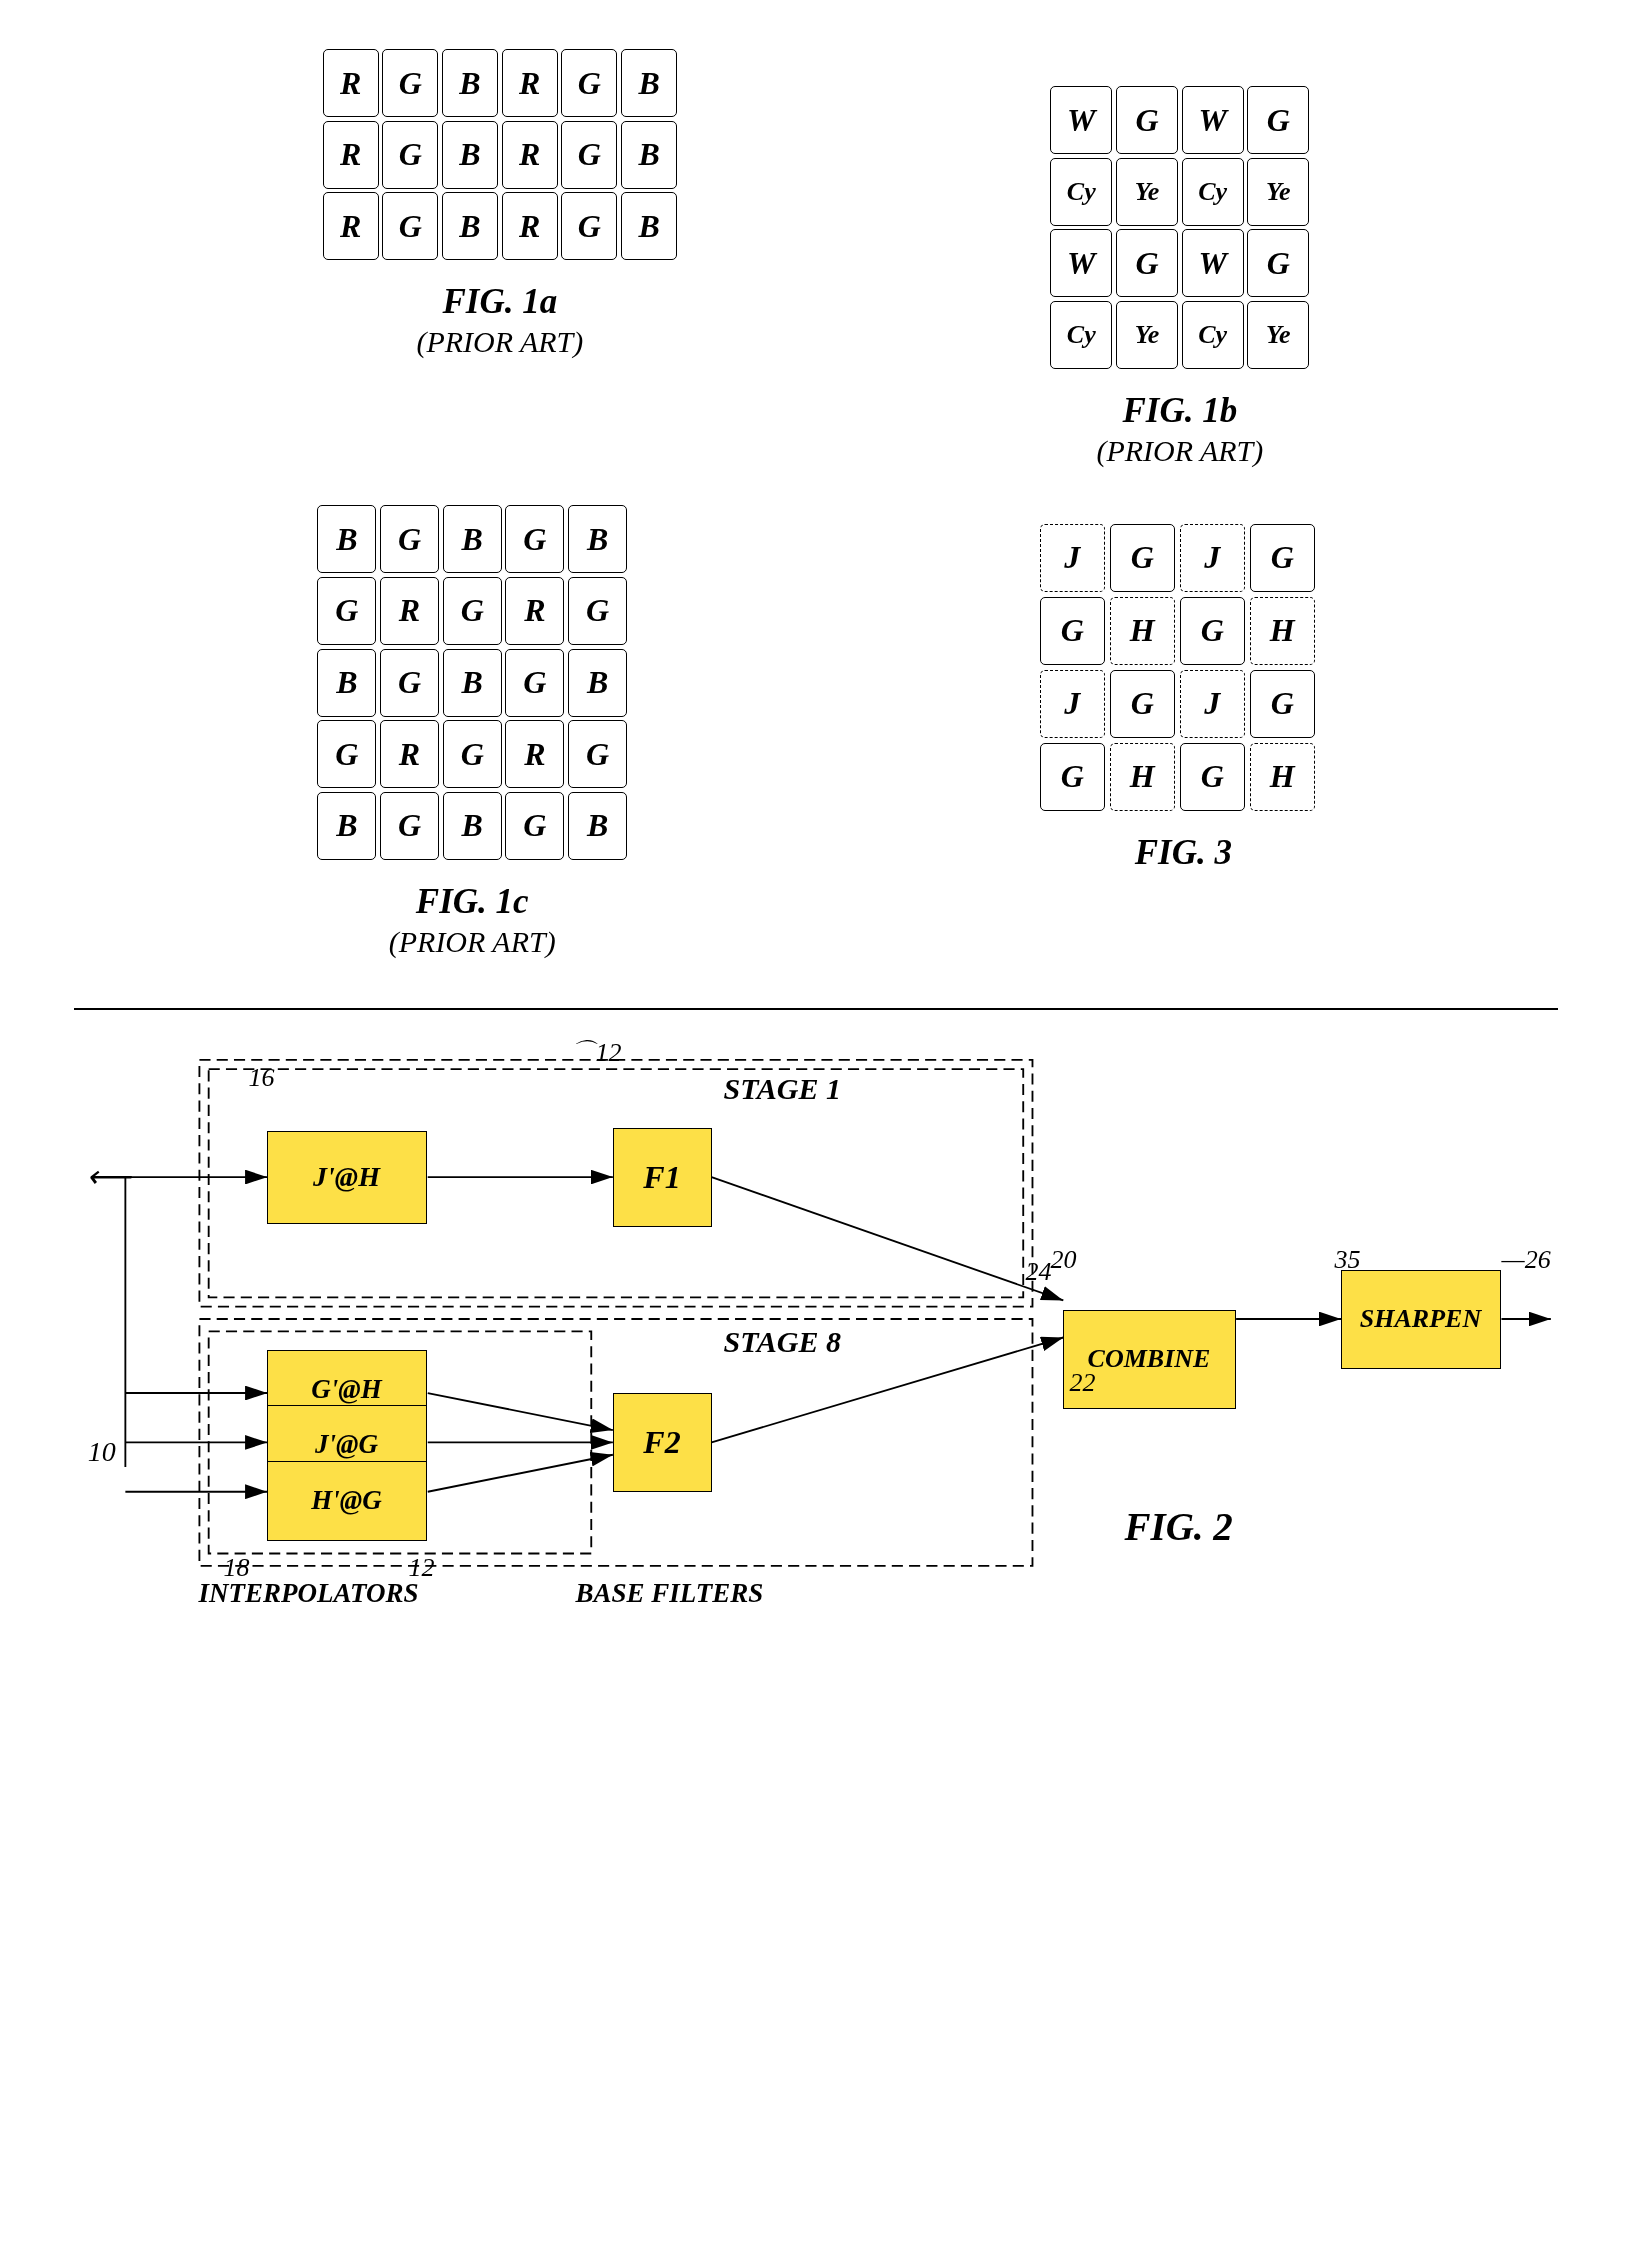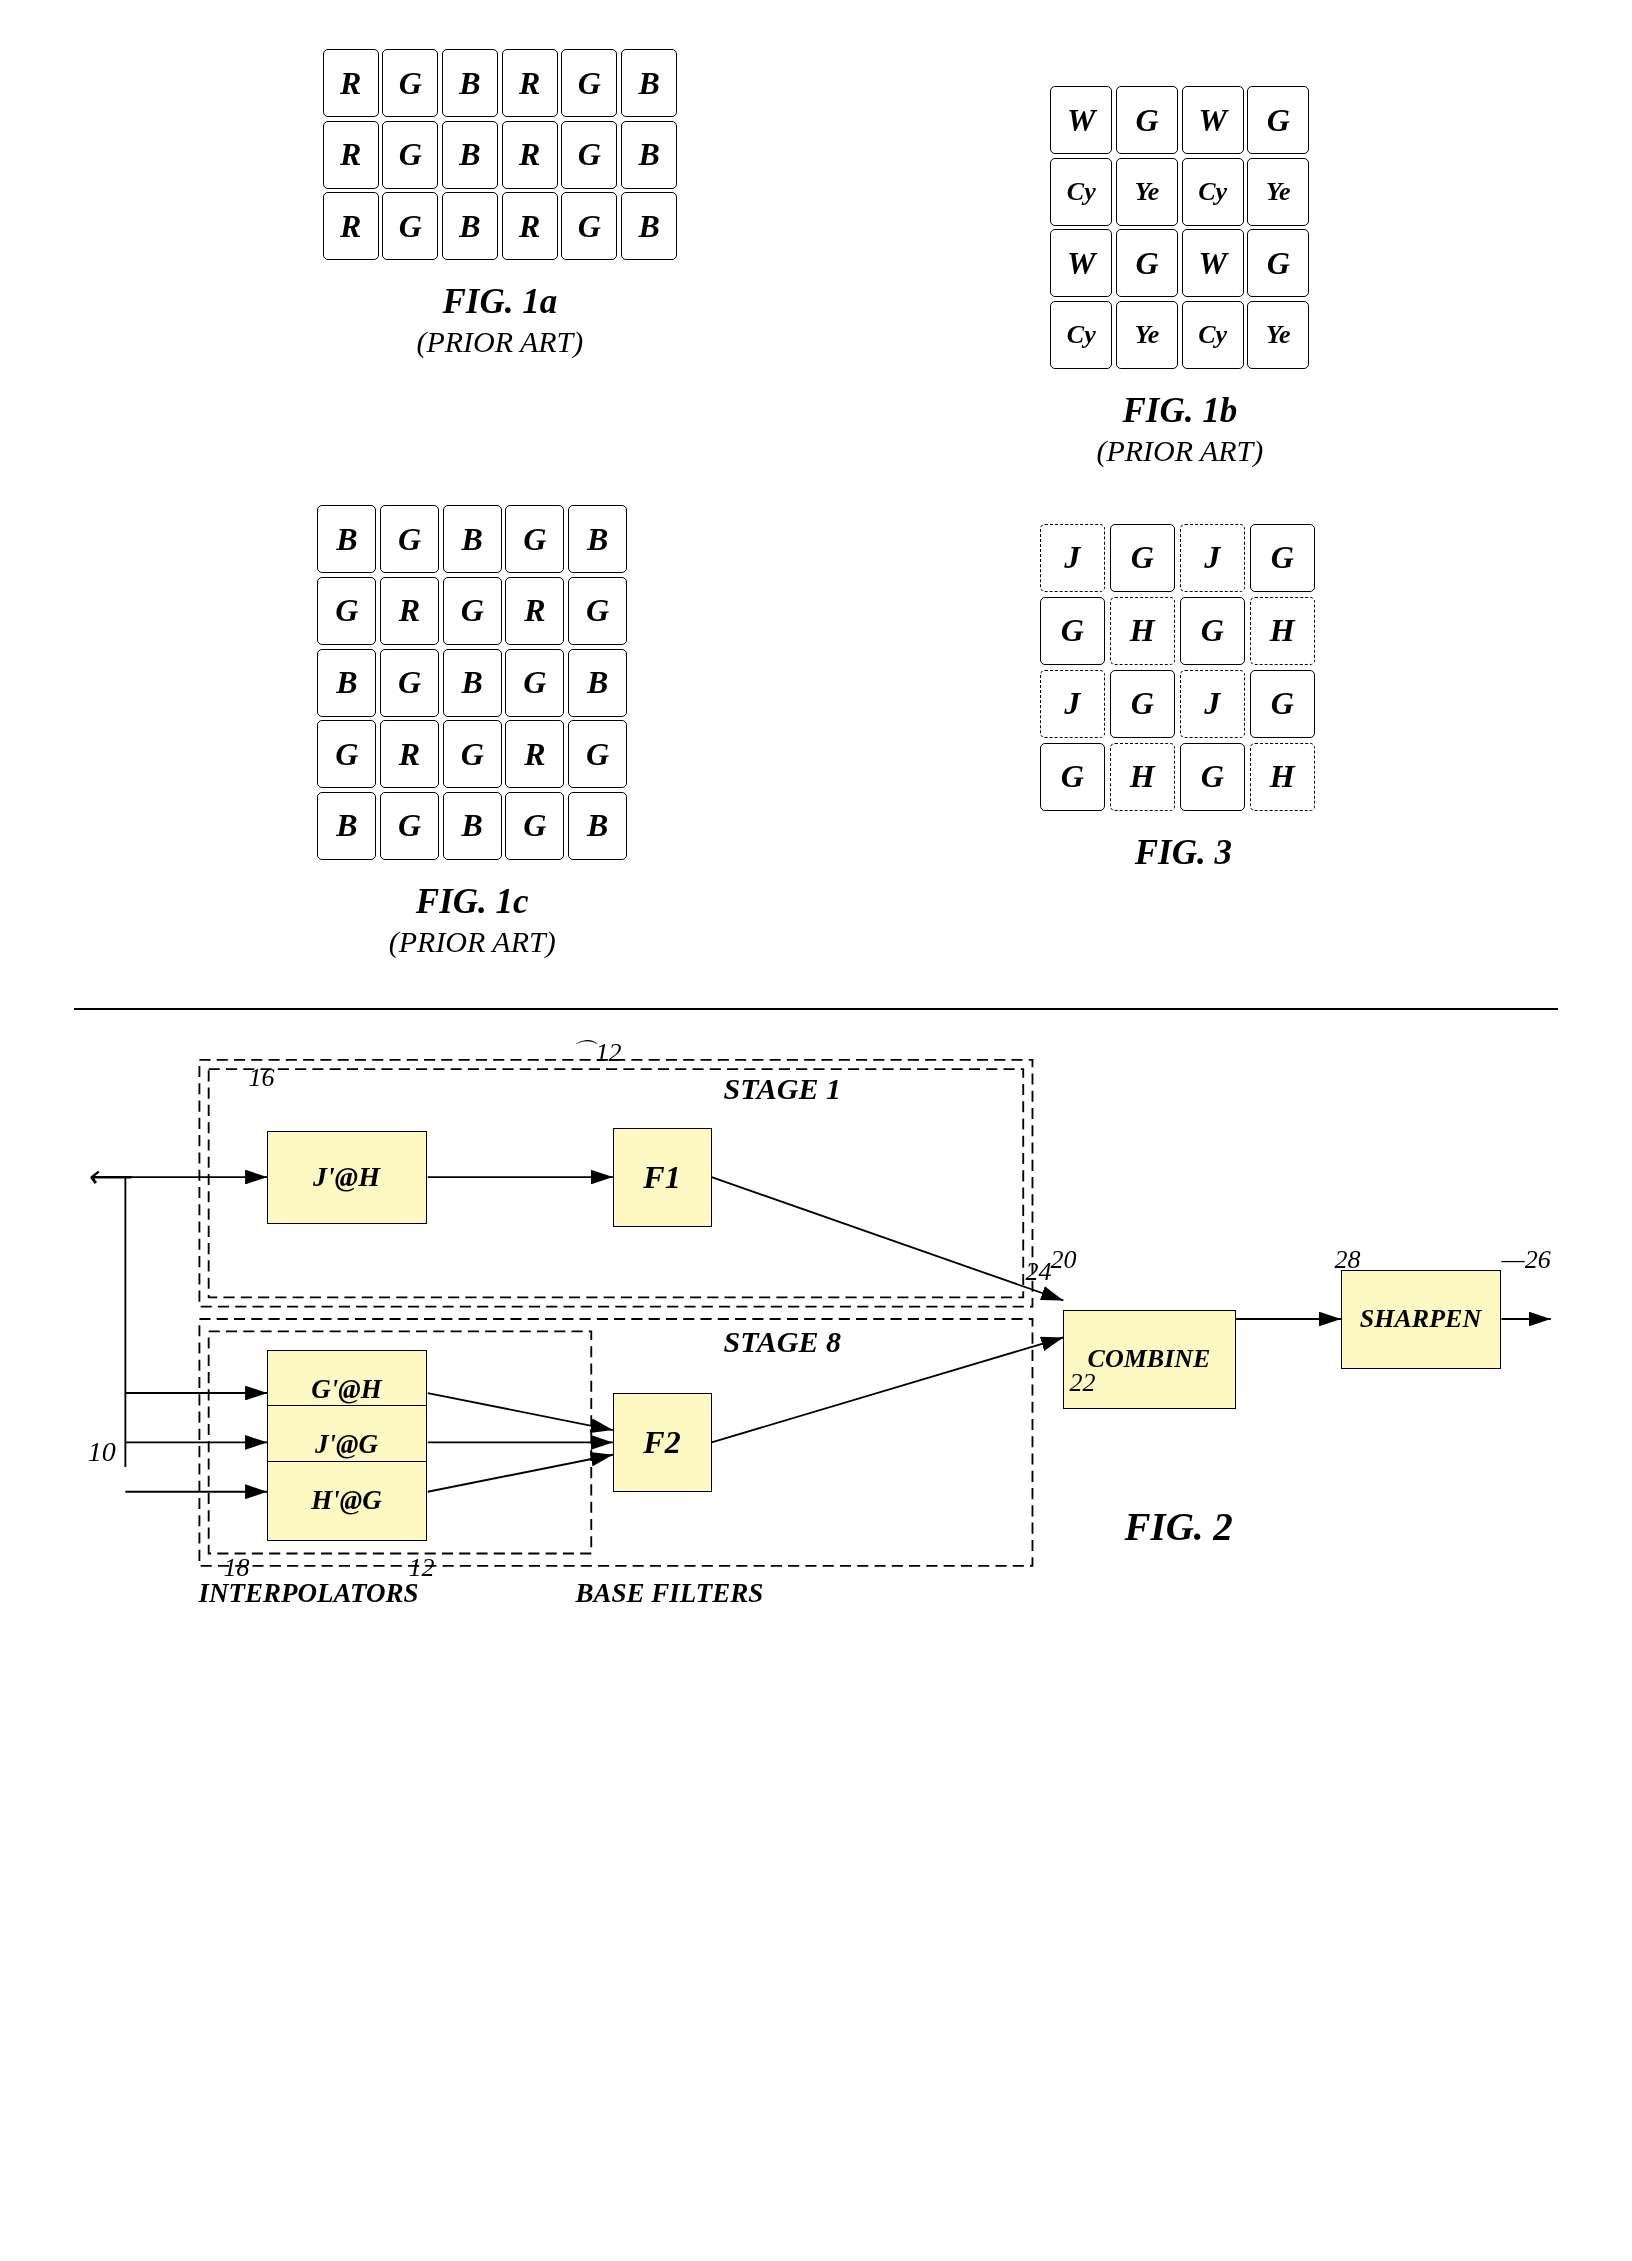--- a/index.html
+++ b/index.html
@@ -80,21 +80,21 @@
 
     .fig-group {
       display: flex;
       flex-direction: column;
       align-items: center;
     }
 
     .block-box {
       position: absolute;
       border: 1.9px solid #000;
-      background: #fef9c3;
+      background: #fde047;
       display: flex;
       align-items: center;
       justify-content: center;
       font-size: 28px;
       font-weight: bold;
       font-style: italic;
       text-align: center;
     }
 
     
@@ -344,21 +344,21 @@
 
     <div style="position:absolute; left:994px; top:333px; font-size:26px; font-style:italic;">
       <span>22</span>
     </div>
 
     <div style="position:absolute; left:950px; top:222px; font-size:26px; font-style:italic;">
       <span>24</span>
     </div>
 
     <div style="position:absolute; left:1259px; top:210px; font-size:26px; font-style:italic;">
-      <span>28</span>
+      <span>35</span>
     </div>
 
     <div style="position:absolute; left:1271px; top:210px; font-size:26px; font-style:italic; left:1426px;">
       —<span>26</span>
     </div>
 
     <div style="position:absolute; left:333px; top:518px; font-size:26px; font-style:italic;">
       <span>12</span>
     </div>
 

